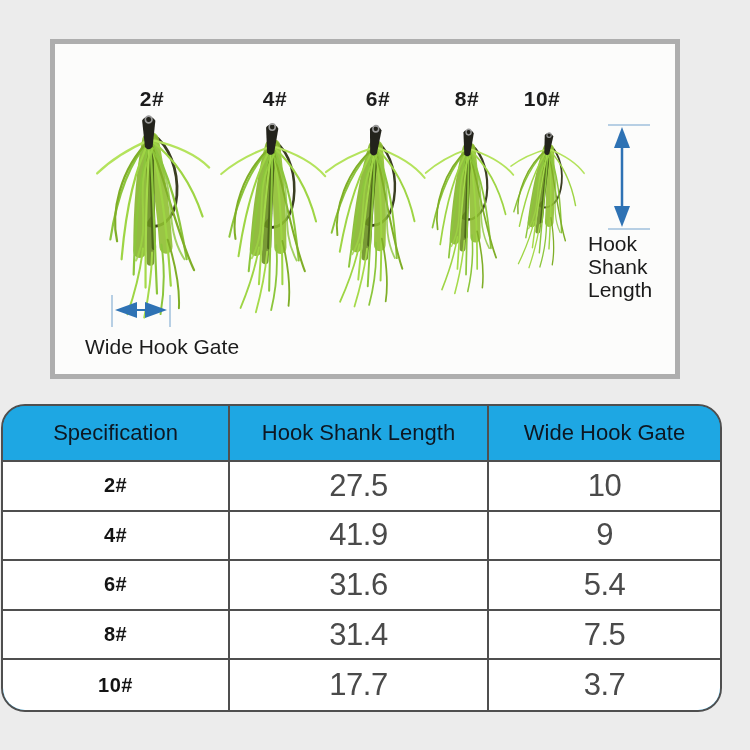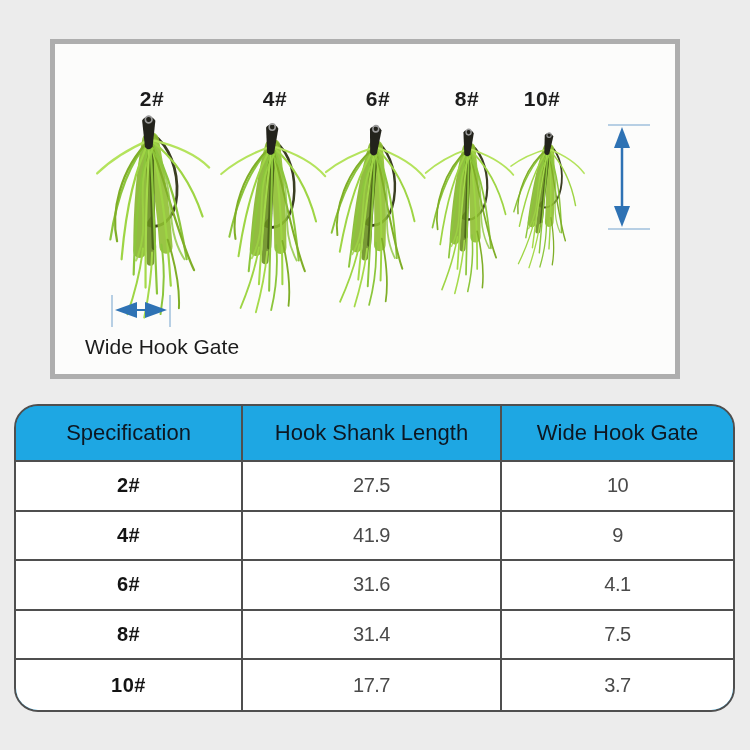--- a/index.html
+++ b/index.html
@@ -32,41 +32,41 @@
     font-size:21px;line-height:23px;color:#1b1b1b;
     white-space:pre-line;
   }
   .gate-text{
     position:absolute;left:30px;top:291px;
     font-size:21px;color:#1b1b1b;
   }
 
   
   .spec-table{
-    position:absolute;left:14px;top:404px;width:721px;height:308px;
+    position:absolute;left:1px;top:404px;width:721px;height:308px;
     box-sizing:border-box;border:2px solid #4f4f4f;border-radius:24px;
     overflow:hidden;background:#0ea5e9;
     display:grid;
     grid-template-columns:227fr 259fr 231fr;
     grid-template-rows:56px repeat(5, 1fr);
   }
   .t-row{display:contents;}
   .cell{
     display:flex;align-items:center;justify-content:center;
     border-right:2px solid #4f4f4f;border-bottom:2px solid #4f4f4f;
     background:#fff;
   }
   .cell.last-col{border-right:none;}
   .t-row.last-row .cell{border-bottom:none;}
   .cell.head{
     background:#1ea7e3;
     font-size:22px;color:#0d1722;
   }
   .cell.spec{font-size:20px;font-weight:bold;color:#141414;letter-spacing:0.5px;}
-  .cell.num{font-size:20px;color:#4a4a4a;letter-spacing:-0.5px;}
+  .cell.num{font-size:31px;color:#4a4a4a;letter-spacing:-0.5px;}
 </style>
 </head>
 <body>
 
 <div class="page">
 
   <div class="figure-panel">
 
     <svg class="lures" width="620" height="330" viewBox="0 0 620 330">
       <defs>
@@ -130,20 +130,23 @@
         <polygon points="112,266 90,258 90,274" fill="#2e72b4"></polygon>
       </g>
     </svg>
 
     <div class="size-label s2">2#</div>
     <div class="size-label s4">4#</div>
     <div class="size-label s6">6#</div>
     <div class="size-label s8">8#</div>
     <div class="size-label s10">10#</div>
 
+    <div class="shank-text">Hook
+Shank
+Length</div>
     <div class="gate-text">Wide Hook Gate</div>
   </div>
 
   <div class="spec-table">
 
     <div class="t-row">
       <div class="cell head">Specification</div>
       <div class="cell head">Hook Shank Length</div>
       <div class="cell head last-col">Wide Hook Gate</div>
     </div>
@@ -156,21 +159,21 @@
 
     <div class="t-row">
       <div class="cell spec">4#</div>
       <div class="cell num">41.9</div>
       <div class="cell num last-col">9</div>
     </div>
 
     <div class="t-row">
       <div class="cell spec">6#</div>
       <div class="cell num">31.6</div>
-      <div class="cell num last-col">4.1</div>
+      <div class="cell num last-col">5.4</div>
     </div>
 
     <div class="t-row">
       <div class="cell spec">8#</div>
       <div class="cell num">31.4</div>
       <div class="cell num last-col">7.5</div>
     </div>
 
     <div class="t-row last-row">
       <div class="cell spec">10#</div>

